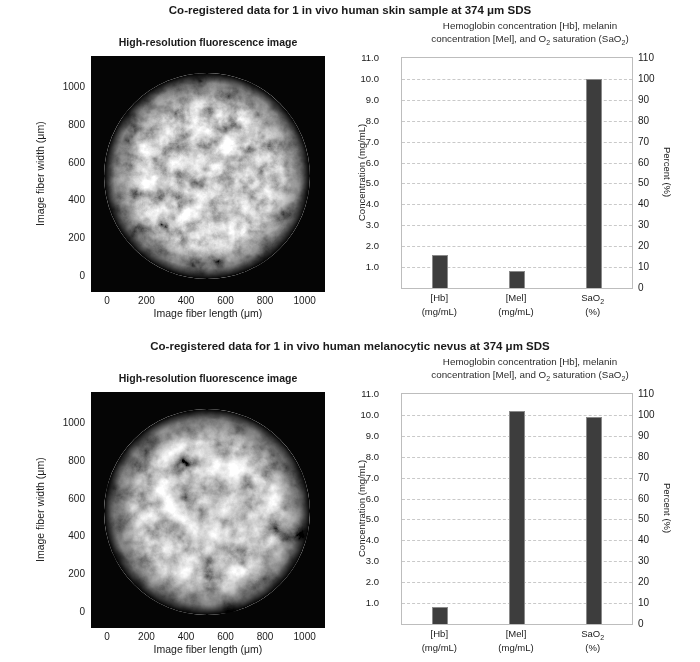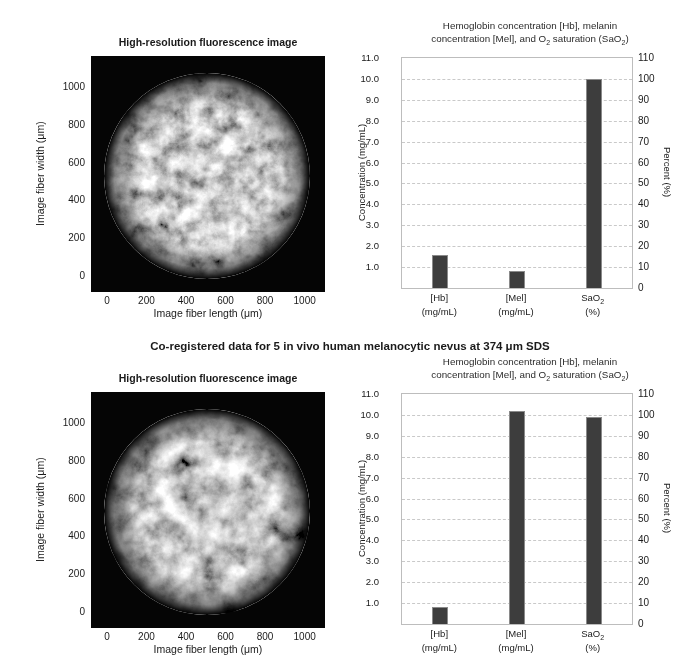--- a/index.html
+++ b/index.html
@@ -41,20 +41,21 @@
   .cat-labels{position:absolute;left:401px;top:292px;width:230px;display:flex;
     font-size:9.5px;line-height:1.2;}
   .cat{flex:1;text-align:center;}
 </style>
 </head>
 <body>
 
 <div class="page">
 
   <section class="row" style="top:0">
+    <div class="row-title">Co-registered data for 1 in vivo human skin sample at 374 μm SDS</div>
 
     <div class="img-title">High-resolution fluorescence image</div>
     <div class="img-frame">
       <svg width="234" height="236" viewBox="0 0 234 236">
         <defs>
           <filter id="fnoise0" x="-10%" y="-10%" width="120%" height="120%">
             <feTurbulence type="fractalNoise" baseFrequency="0.06" numOctaves="5" seed="11" stitchTiles="stitch"></feTurbulence>
             <feColorMatrix type="matrix" values="0.85 0.85 0.85 0 -0.68  0.85 0.85 0.85 0 -0.68  0.85 0.85 0.85 0 -0.68  0 0 0 0 1"></feColorMatrix>
           </filter>
           <radialGradient id="vig0" cx="50%" cy="50%" r="50%">
@@ -160,21 +161,21 @@
         <div>(mg/mL)</div>
       </div>
       <div class="cat">
         <div><span>SaO</span><sub>2</sub></div>
         <div>(%)</div>
       </div>
     </div>
   </section>
 
   <section class="row" style="top:336px">
-    <div class="row-title">Co-registered data for 5 in vivo human melanocytic nevus at 374 μm SDS</div>
+    <div class="row-title">Co-registered data for 1 in vivo human melanocytic nevus at 374 μm SDS</div>
 
     <div class="img-title">High-resolution fluorescence image</div>
     <div class="img-frame">
       <svg width="234" height="236" viewBox="0 0 234 236">
         <defs>
           <filter id="fnoise1" x="-10%" y="-10%" width="120%" height="120%">
             <feTurbulence type="fractalNoise" baseFrequency="0.045" numOctaves="5" seed="37" stitchTiles="stitch"></feTurbulence>
             <feColorMatrix type="matrix" values="0.85 0.85 0.85 0 -0.70  0.85 0.85 0.85 0 -0.70  0.85 0.85 0.85 0 -0.70  0 0 0 0 1"></feColorMatrix>
           </filter>
           <radialGradient id="vig1" cx="50%" cy="50%" r="50%">

